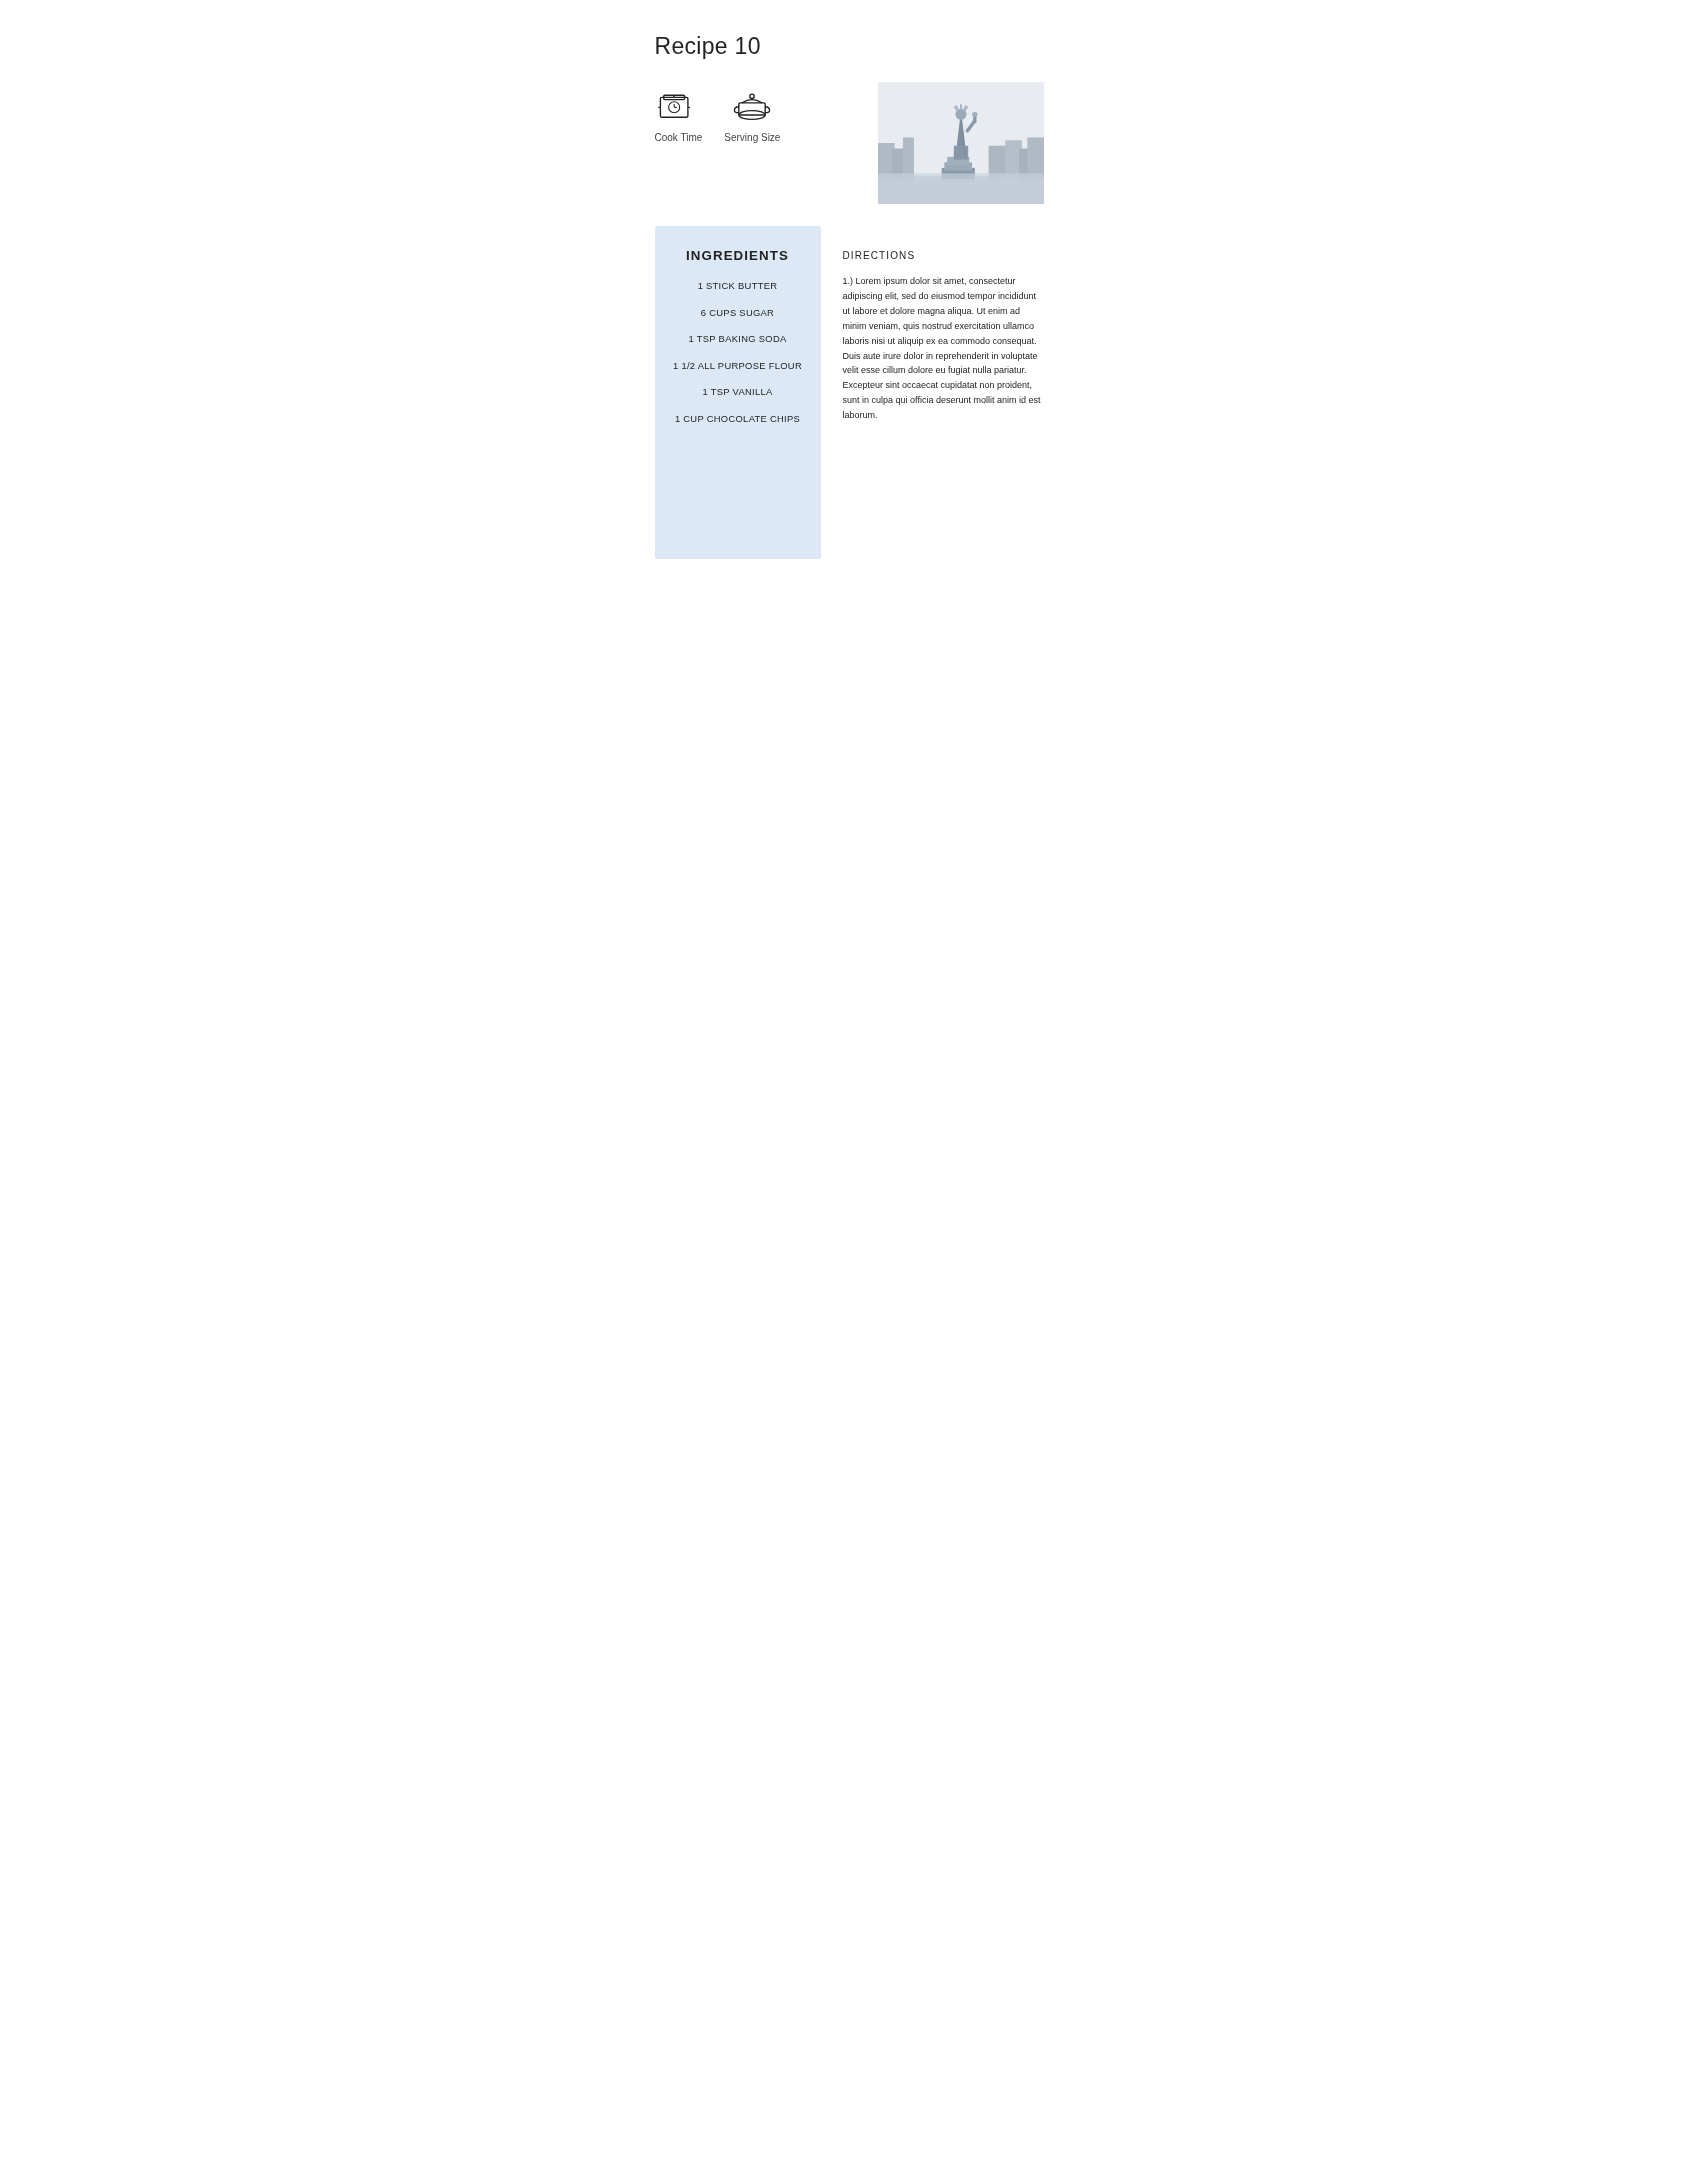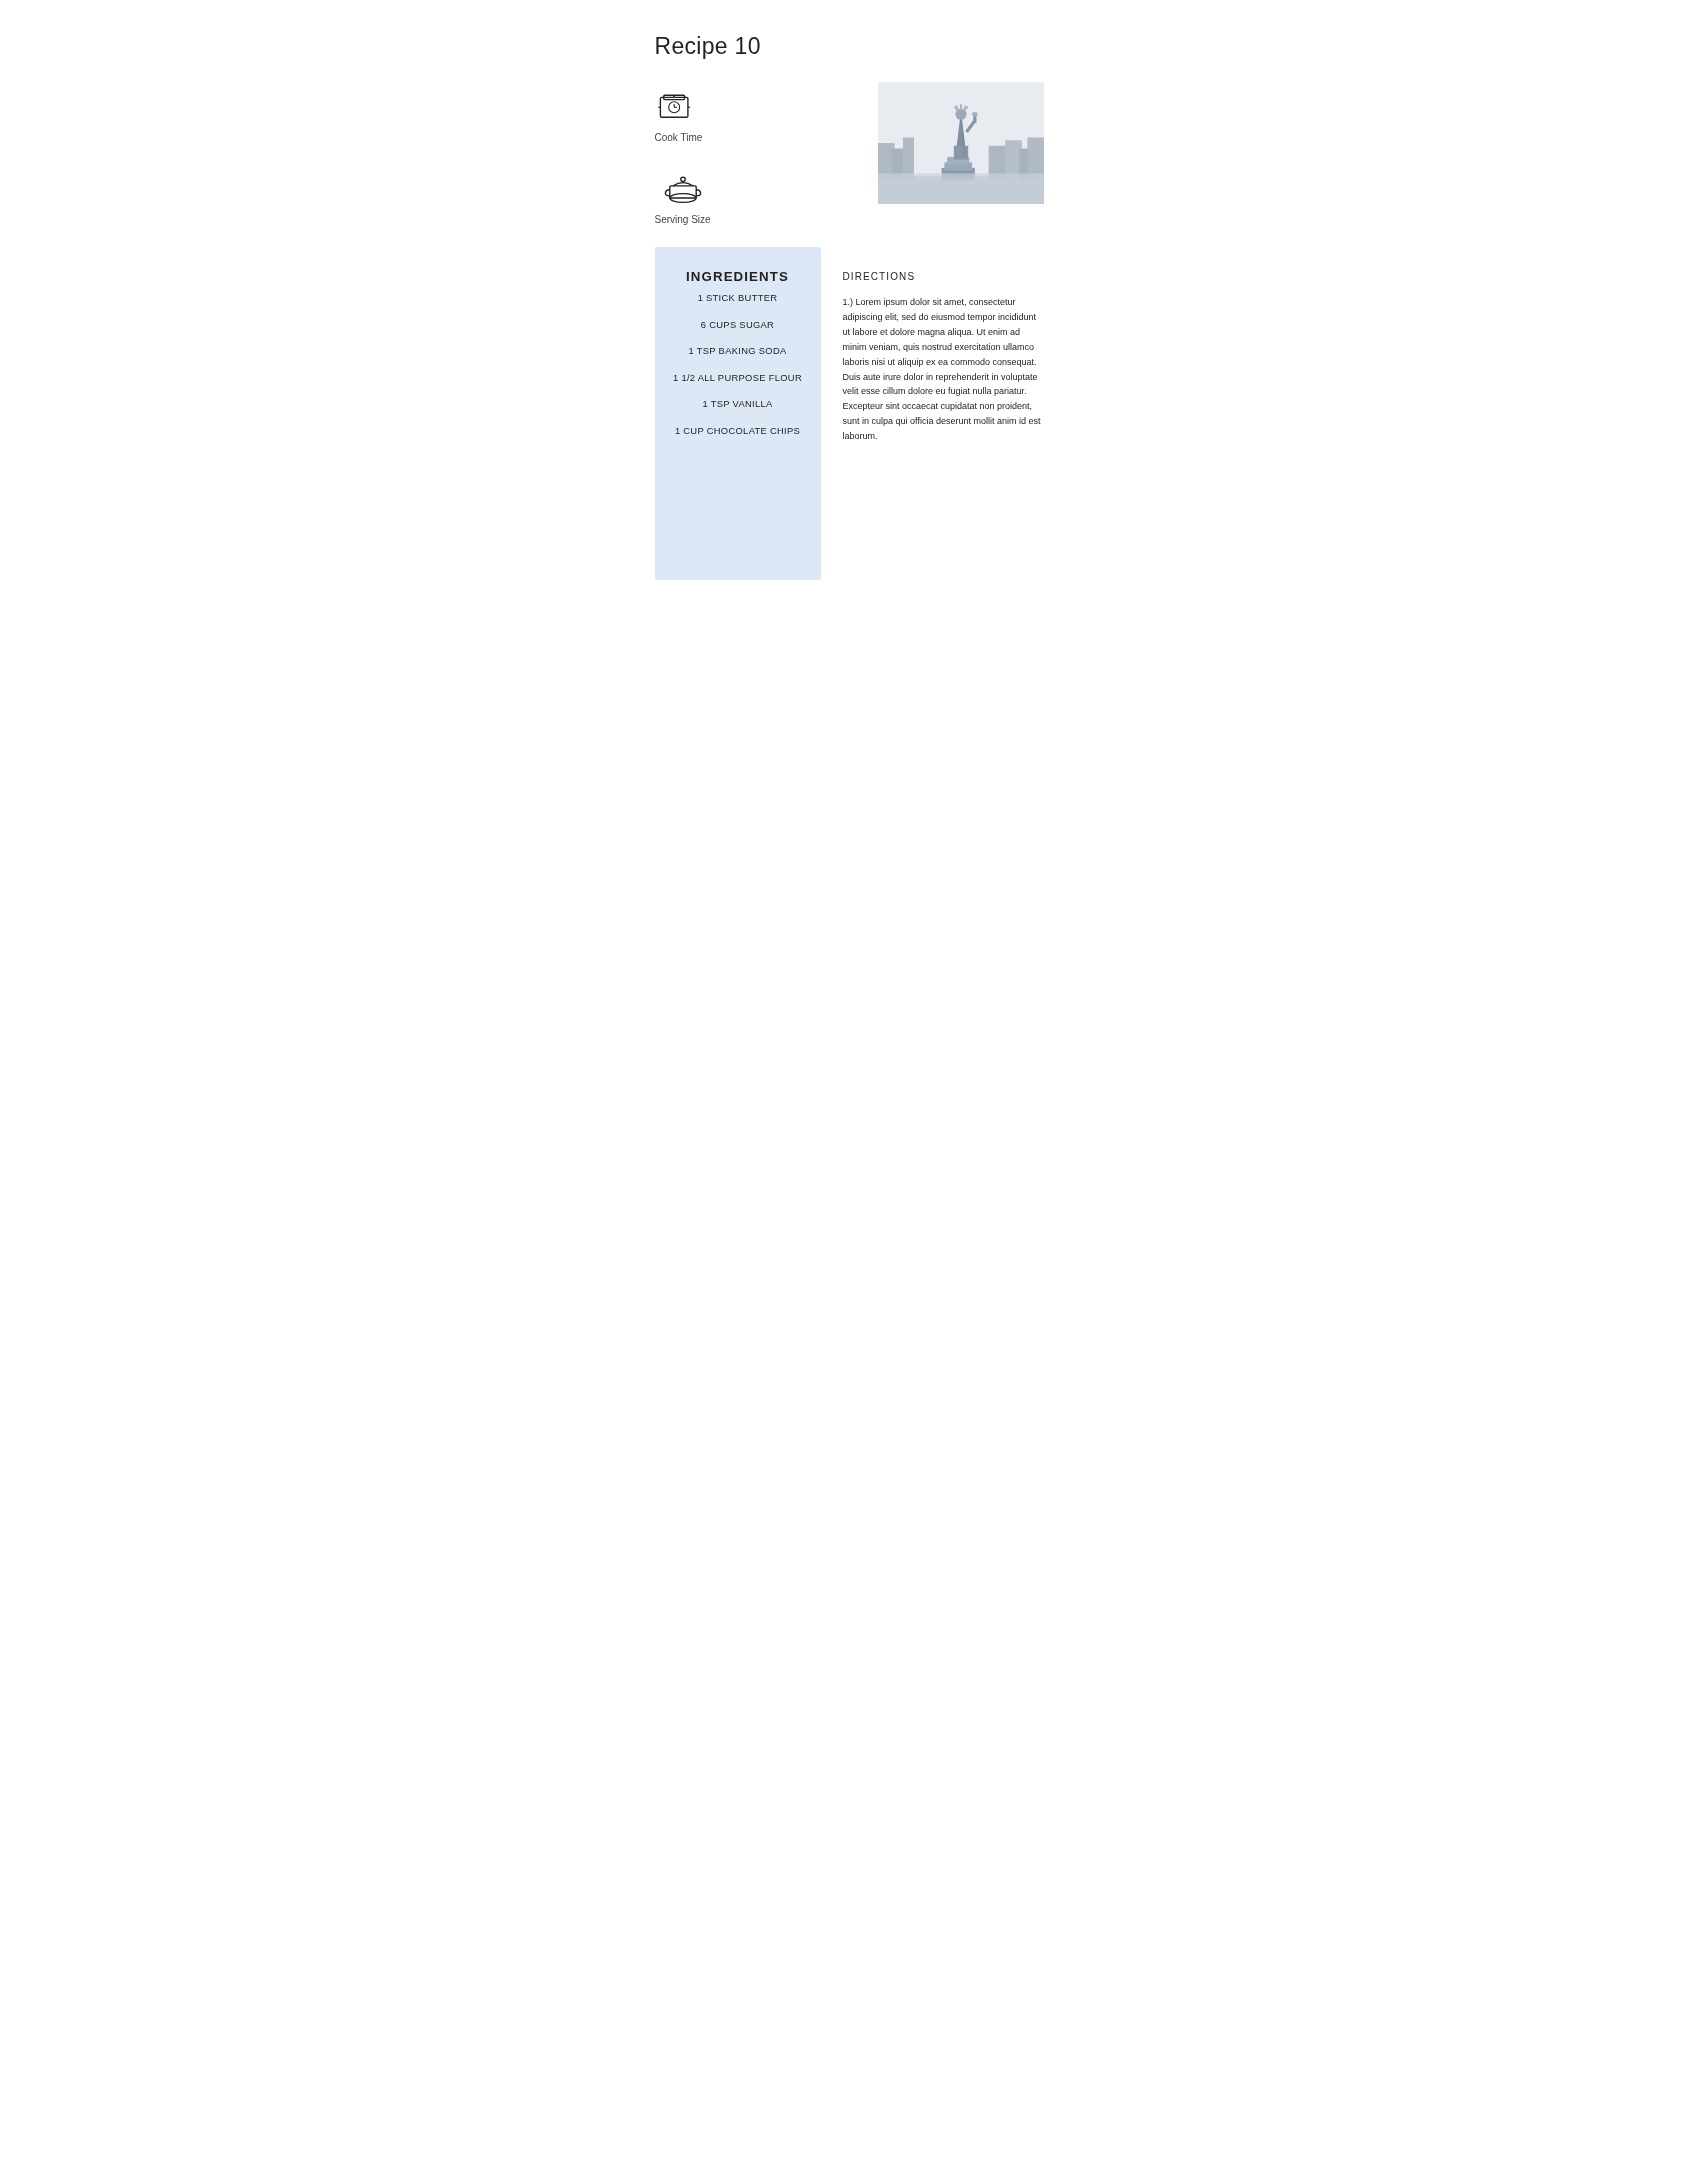--- a/index.html
+++ b/index.html
@@ -21,21 +21,20 @@
 
     .top-section {
       display: flex;
       flex-direction: row;
       gap: 22px;
       margin-bottom: 22px;
     }
 
     .meta-icons {
       display: flex;
-      flex-direction: column;
       gap: 22px;
       align-items: flex-start;
       flex: 0 0 auto;
     }
 
     .meta-item {
       display: flex;
       flex-direction: column;
       align-items: center;
       gap: 5.5px;
@@ -79,21 +78,21 @@
       flex-direction: column;
       align-items: center;
       gap: 0;
       min-height: 333px;
     }
 
     .ingredients-title {
       font-size: 13.3px;
       font-weight: 700;
       letter-spacing: 1.1px;
-      margin-bottom: 8px;
+      margin-bottom: 17px;
       text-align: center;
     }
 
     .ingredient-item {
       font-size: 9.4px;
       font-weight: 400;
       text-align: center;
       margin-bottom: 15.5px;
       letter-spacing: 0.3px;
     }

